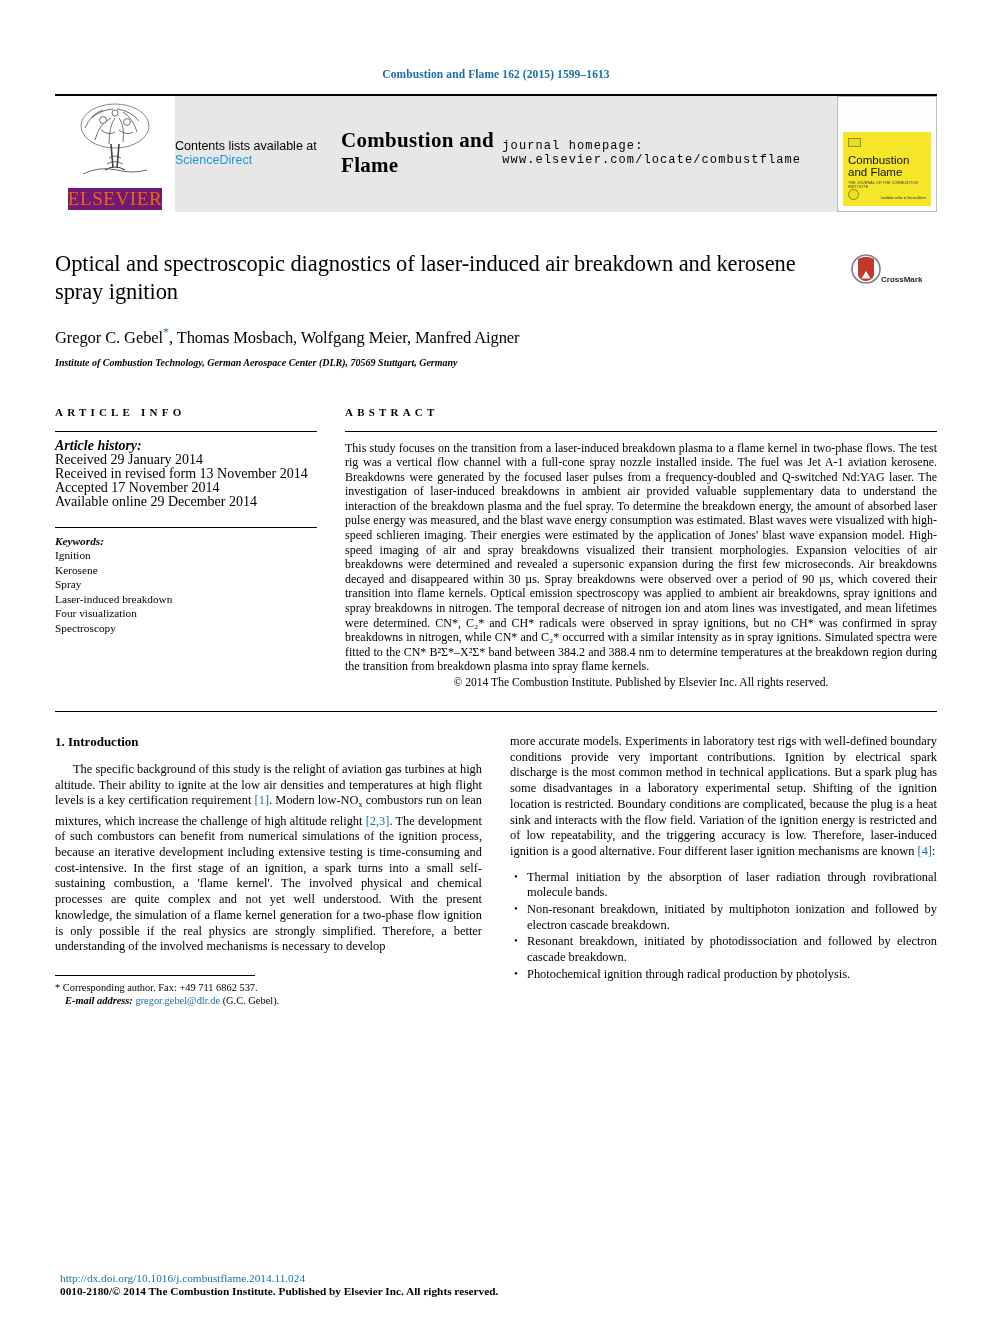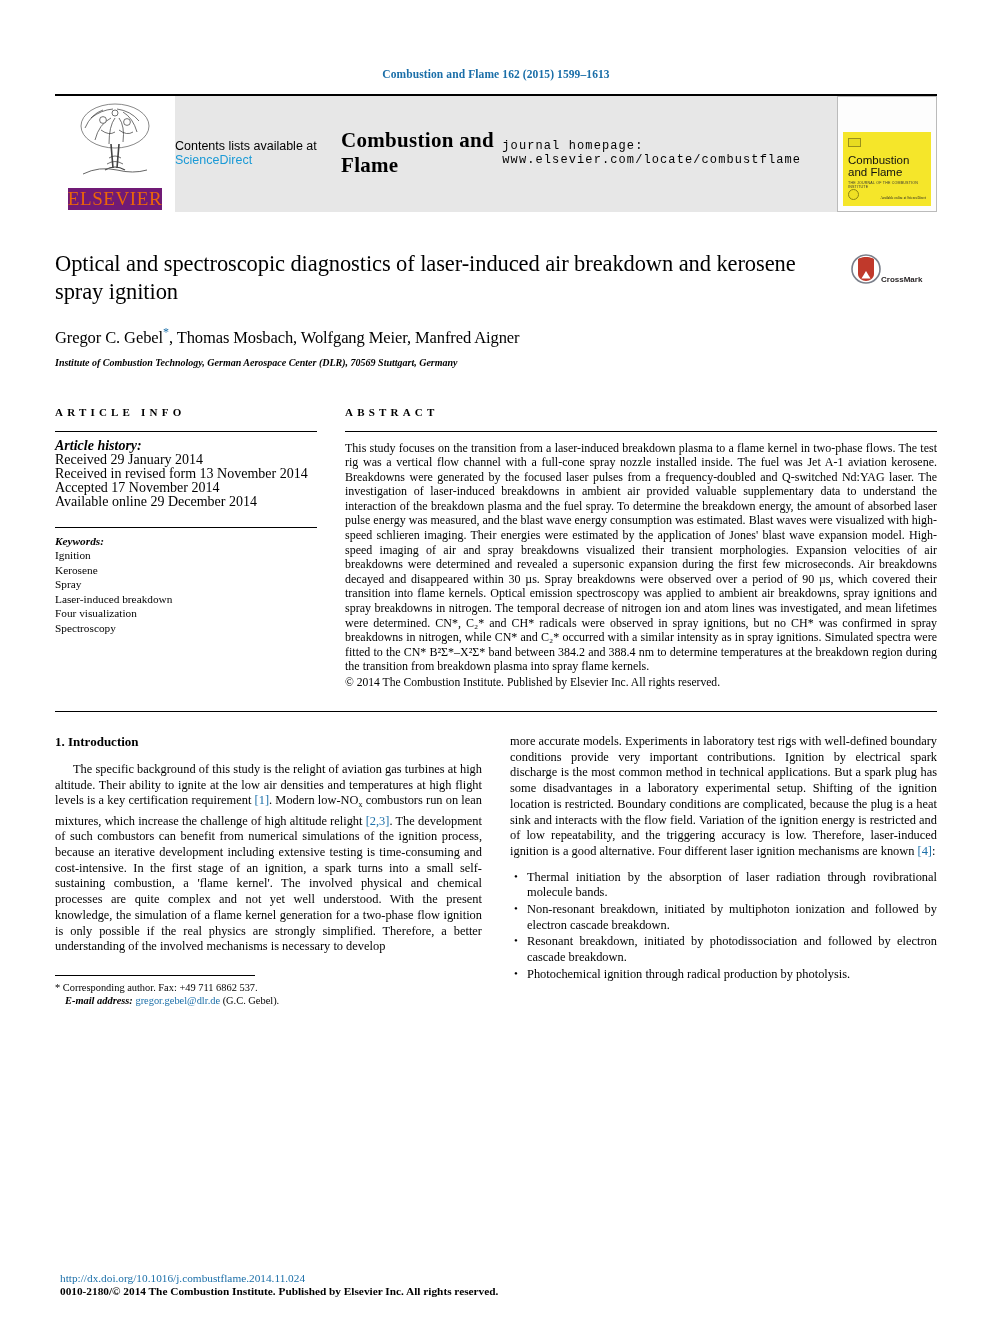--- a/index.html
+++ b/index.html
@@ -153,21 +153,21 @@
   .hist-title { font-style: italic; font-weight: bold; }
   .kw-rule { border-top: 1.2px solid #000; margin-top: 17px; }
   .kw-block { margin-top: 6px; font-size: 11.3px; line-height: 14.6px; }
   .kw-title { font-style: italic; font-weight: bold; }
   .abstract-body {
     margin-top: 9px;
     font-size: 12px;
     line-height: 14.6px;
     text-align: justify;
   }
-  .abstract-copy { margin-top: 2px; text-align: left; font-size: 11.6px; }
+  .abstract-copy { margin-top: 2px; text-align: center; font-size: 11.6px; }
 
   
   .body-rule { border-top: 1.6px solid #000; margin-top: 22px; }
   .body-cols { margin-top: 22px; display: flex; gap: 28px; position: relative; }
   .bcol { flex: 1 1 0; }
   h2.sec-title {
     font-size: 13px;
     font-weight: bold;
     margin: 0 0 12px 0;
     font-family: "Liberation Serif", serif;

